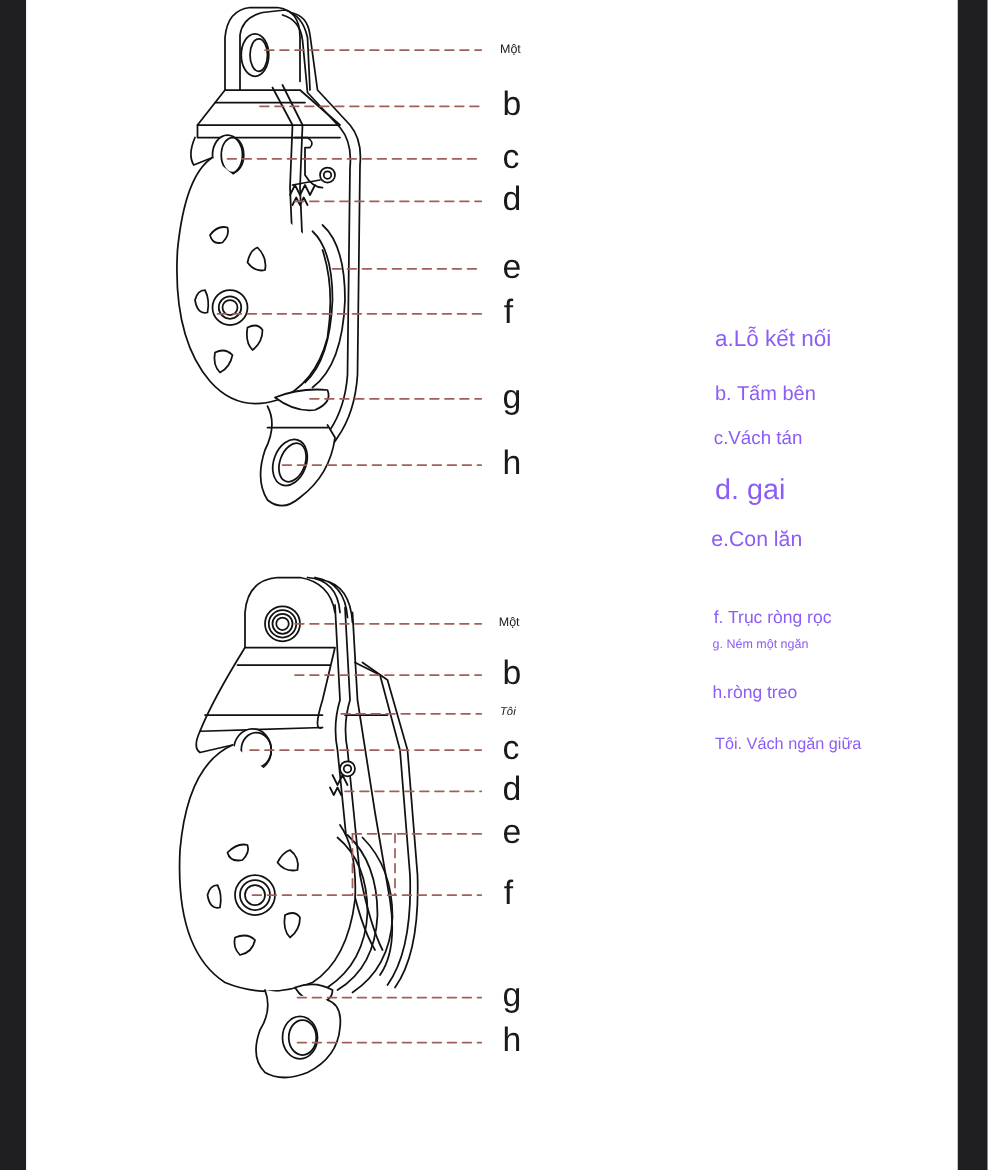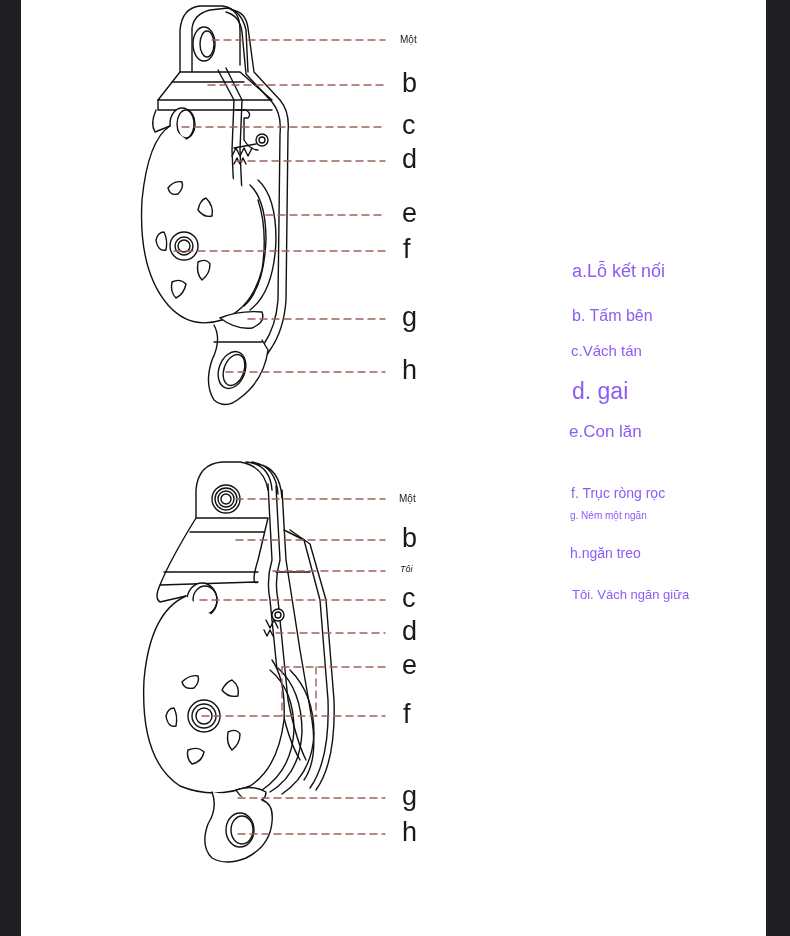--- a/index.html
+++ b/index.html
@@ -165,15 +165,15 @@
 <span class="callout big" style="left:402px;top:819px;">h</span>
 
 <div>
   <span class="legend-item" style="left:572px;top:262px;font-size:18px;">a.Lỗ kết nối</span>
   <span class="legend-item" style="left:572px;top:308px;font-size:16px;">b. Tấm bên</span>
   <span class="legend-item" style="left:571px;top:343px;font-size:15px;">c.Vách tán</span>
   <span class="legend-item" style="left:572px;top:380px;font-size:23px;text-align:right;">d. gai</span>
   <span class="legend-item" style="left:569px;top:423px;font-size:17px;">e.Con lăn</span>
   <span class="legend-item" style="left:571px;top:464px;font-size:14px;margin-top:22px;">f. Trục ròng rọc</span>
   <span class="legend-item" style="left:570px;top:511px;font-size:10px;">g. Ném một ngăn</span>
-  <span class="legend-item" style="left:570px;top:546px;font-size:14px;">h.ngăn treo</span>
+  <span class="legend-item" style="left:570px;top:546px;font-size:14px;">h.ròng treo</span>
   <span class="legend-item" style="left:572px;top:588px;font-size:13px;">Tôi. Vách ngăn giữa</span>
 </div>
 
 </body></html>

